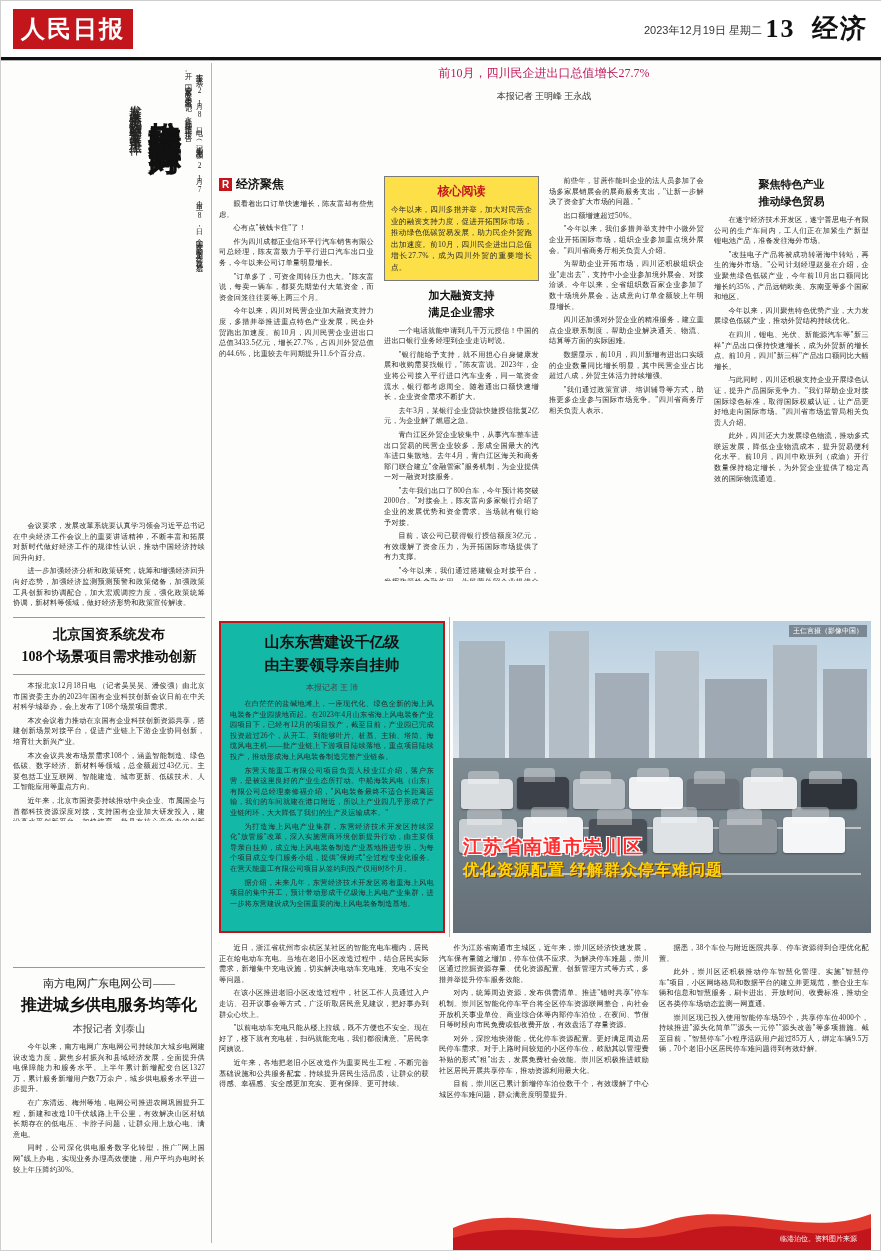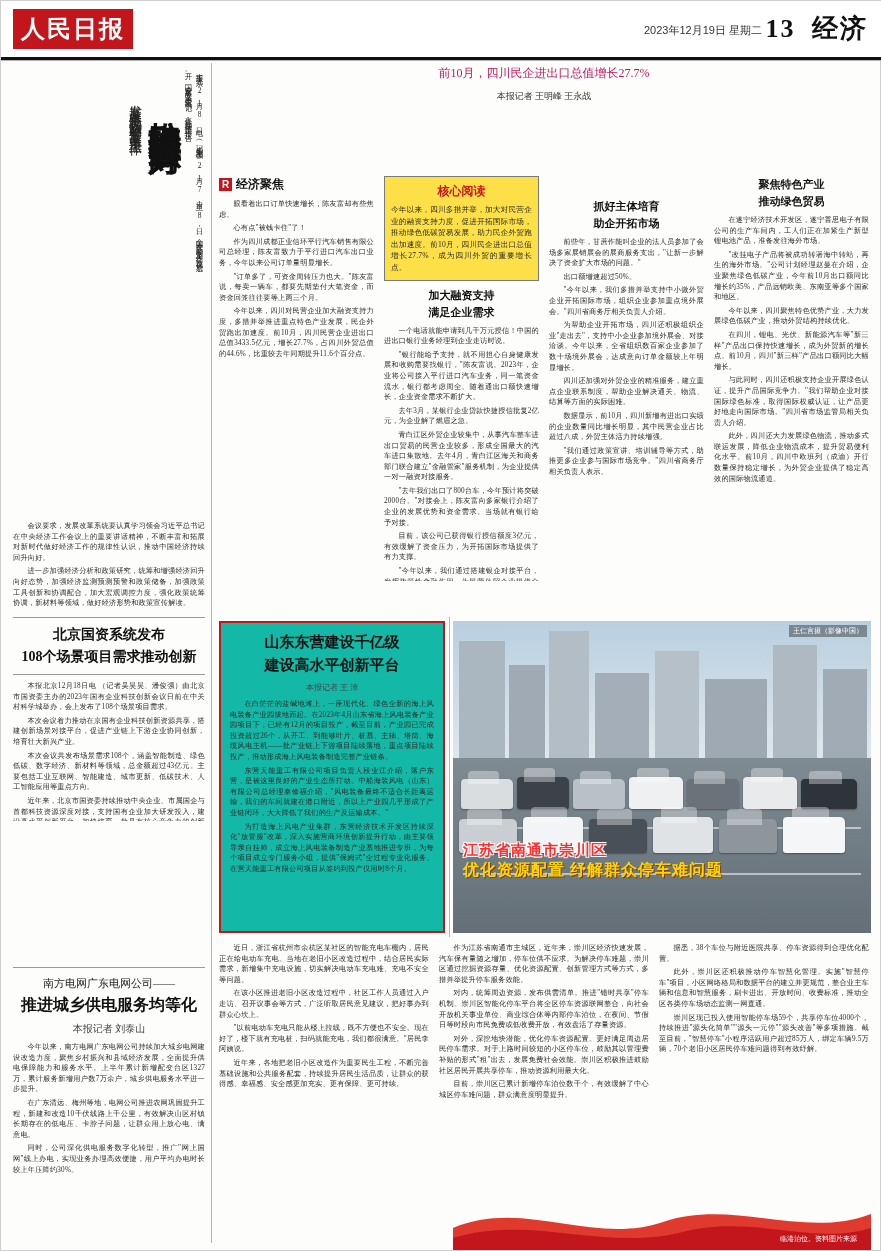--- a/index.html
+++ b/index.html
@@ -156,21 +156,21 @@
   }
   .photo-credit {
     position:absolute; right:4px; top:4px; font-size:7px; color:#fff;
     background: rgba(0,0,0,.35); padding: 1px 4px;
   }
   .photo-banner {
     position:absolute; left:0; bottom: 48px; width: 100%;
     padding: 4px 10px; box-sizing:border-box;
   }
   .banner-1 {
-    font-size: 15px; font-weight:700; color:#ff2d2d; letter-spacing:1px;
+    font-size: 19px; font-weight:700; color:#ff2d2d; letter-spacing:1px;
     text-shadow: 1px 1px 0 #fff, -1px -1px 0 #fff, 1px -1px 0 #fff, -1px 1px 0 #fff;
   }
   .banner-2 {
     font-size: 16px; font-weight:700; color:#ffd400; letter-spacing:1px;
     text-shadow: 1px 1px 0 #7a3a00;
   }
   .bl-kicker { text-align:center; font-size: 11px; color:#222; line-height:18px; }
   .bl-headline {
     text-align:center; font-weight:700; font-size: 16px; line-height: 26px; color:#111;
   }
@@ -280,22 +280,20 @@
         <p>"银行能给予支持，就不用担心自身健康发展和收购需要找银行，"陈友富说。2023年，企业将公司接入平行进口汽车业务，同一笔资金流水，银行都考虑周全。随着通出口额快速增长，企业资金需求不断扩大。</p>
         <p>去年3月，某银行企业贷款快捷授信批复2亿元，为企业解了燃眉之急。</p>
         <p>青白江区外贸企业较集中，从事汽车整车进出口贸易的民营企业较多，形成全国最大的汽车进口集散地。去年4月，青白江区海关和商务部门联合建立"金融管家"服务机制，为企业提供一对一融资对接服务。</p>
         <p>"去年我们出口了800台车，今年预计将突破2000台。"对接会上，陈友富向多家银行介绍了企业的发展优势和资金需求。当场就有银行给予对接。</p>
         <p>目前，该公司已获得银行授信额度3亿元，有效缓解了资金压力，为开拓国际市场提供了有力支撑。</p>
         <p>"今年以来，我们通过搭建银企对接平台，发挥政策性金融作用，为民营外贸企业提供全流程服务。"青白江区国际贸易和投资促进局相关负责人表示。</p>
       </div>
     </div>
 
     <div class="col">
-      <div class="sub-title" style="white-space:pre-line; margin-top:22px;">抓好主体培育
-助企开拓市场</div>
       <div class="body-text" style="height:370px; overflow:hidden;">
         <p>前些年，甘蔗作能叫企业的法人员参加了会场多家展销展会的展商服务支出，"让新一步解决了资金扩大市场的问题。"</p>
         <p>出口额增速超过50%。</p>
         <p>"今年以来，我们多措并举支持中小微外贸企业开拓国际市场，组织企业参加重点境外展会。"四川省商务厅相关负责人介绍。</p>
         <p>为帮助企业开拓市场，四川还积极组织企业"走出去"，支持中小企业参加境外展会、对接洽谈。今年以来，全省组织数百家企业参加了数十场境外展会，达成意向订单金额较上年明显增长。</p>
         <p>四川还加强对外贸企业的精准服务，建立重点企业联系制度，帮助企业解决通关、物流、结算等方面的实际困难。</p>
         <p>数据显示，前10月，四川新增有进出口实绩的企业数量同比增长明显，其中民营企业占比超过八成，外贸主体活力持续增强。</p>
         <p>"我们通过政策宣讲、培训辅导等方式，助推更多企业参与国际市场竞争。"四川省商务厅相关负责人表示。</p>
       </div>
     </div>
@@ -309,26 +307,27 @@
         <p>今年以来，四川聚焦特色优势产业，大力发展绿色低碳产业，推动外贸结构持续优化。</p>
         <p>在四川，锂电、光伏、新能源汽车等"新三样"产品出口保持快速增长，成为外贸新的增长点。前10月，四川"新三样"产品出口额同比大幅增长。</p>
         <p>与此同时，四川还积极支持企业开展绿色认证，提升产品国际竞争力。"我们帮助企业对接国际绿色标准，取得国际权威认证，让产品更好地走向国际市场。"四川省市场监管局相关负责人介绍。</p>
         <p>此外，四川还大力发展绿色物流，推动多式联运发展，降低企业物流成本，提升贸易便利化水平。前10月，四川中欧班列（成渝）开行数量保持稳定增长，为外贸企业提供了稳定高效的国际物流通道。</p>
       </div>
     </div>
   </div>
 
   <div class="box-article">
     <div class="box-title">山东东营建设千亿级</div>
-    <div class="box-title">建设高水平创新平台</div>
+    <div class="box-title">由主要领导亲自挂帅</div>
     <div class="box-byline">本报记者 王 沛</div>
     <div class="body-text" style="height:232px; overflow:hidden;">
       <p>在白茫茫的盐碱地滩上，一座现代化、绿色全新的海上风电装备产业园拔地而起。在2023年4月山东省海上风电装备产业园项目下，已经有12月的项目投产，截至目前，产业园已完成投资超过26个，从开工、到能够叶片、桩基、主轴、塔筒、海缆风电主机——批产业链上下游项目陆续落地，重点项目陆续投产，推动形成海上风电装备制造完整产业链条。</p>
       <p>东营天能重工有限公司项目负责人段业江介绍，落户东营，是被这里良好的产业生态所打动。中船海装风电（山东）有限公司总经理秦修福介绍，"风电装备最终不适合长距离运输，我们的车间就建在港口附近，所以上产业园几乎形成了产业链闭环，大大降低了我们的生产及运输成本。"</p>
       <p>为打造海上风电产业集群，东营经济技术开发区持续深化"放管服"改革，深入实施营商环境创新提升行动，由主要领导亲自挂帅，成立海上风电装备制造产业基地推进专班，为每个项目成立专门服务小组，提供"保姆式"全过程专业化服务。在营天能重工有限公司项目从签约到投产仅用时8个月。</p>
+      <p>据介绍，未来几年，东营经济技术开发区将着重海上风电项目的集中开工，预计带动形成千亿级海上风电产业集群，进一步将东营建设成为全国重要的海上风电装备制造基地。</p>
     </div>
   </div>
 
   <div class="photo">
     <div class="sky"></div>
 
     <div class="bldg" style="left:6px;  top:20px;  width:46px;  height:118px; background:#aab6c0;"></div>
     <div class="bldg" style="left:56px; top:44px;  width:36px;  height:94px;  background:#9faab4;"></div>
     <div class="bldg" style="left:96px; top:10px;  width:40px;  height:128px; background:#b2bdc6;"></div>
     <div class="bldg" style="left:142px;top:52px;  width:54px;  height:86px;  background:#a4aeb8;"></div>

